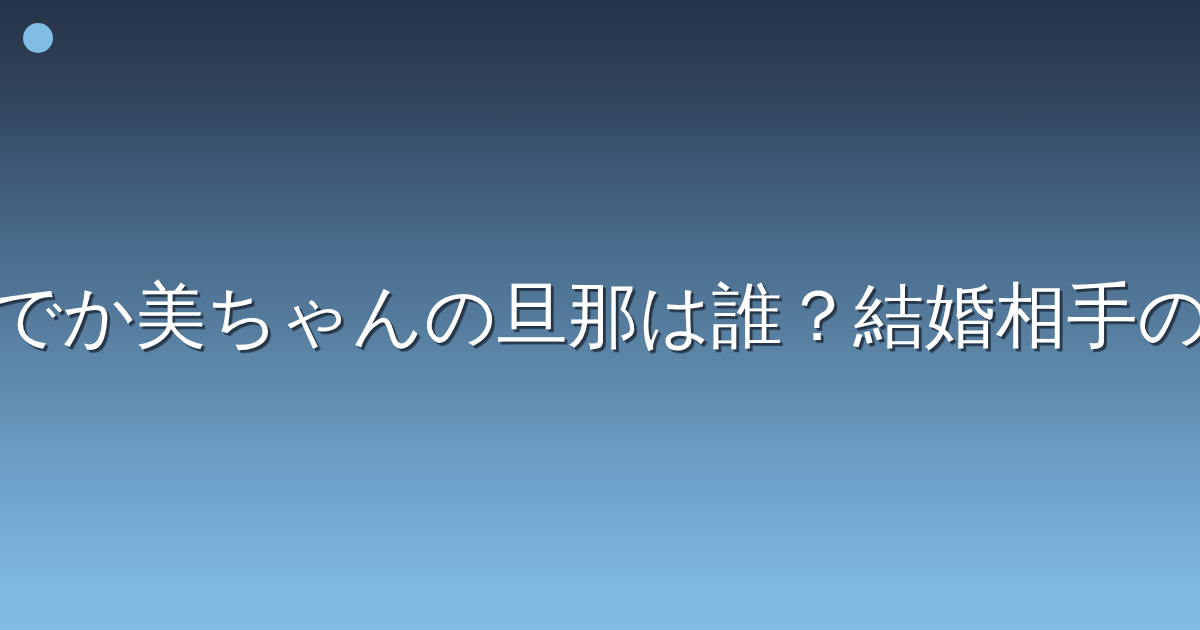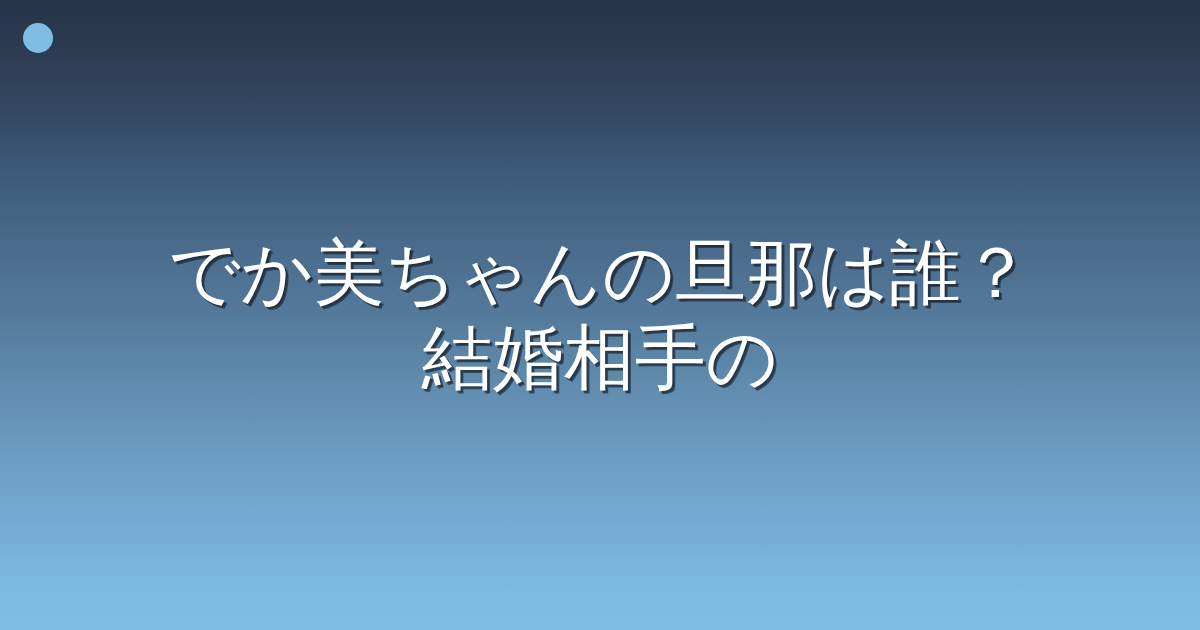--- a/index.html
+++ b/index.html
@@ -44,21 +44,20 @@
     background: #80bce3;
   }
 
   #title-block {
     position: absolute;
     left: 0;
     right: 0;
     top: 0;
     height: 630px;
     display: flex;
-    flex-direction: column;
     align-items: center;
     justify-content: center;
     padding: 0 24px;
     box-sizing: border-box;
   }
 
   .title-line {
     display: block;
     width: 100%;
     text-align: center;

